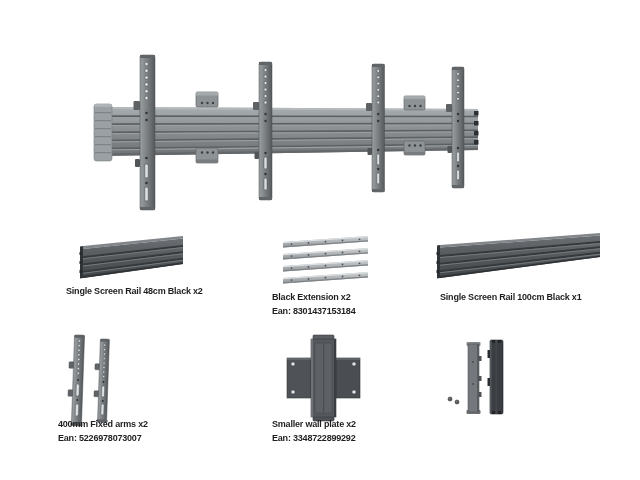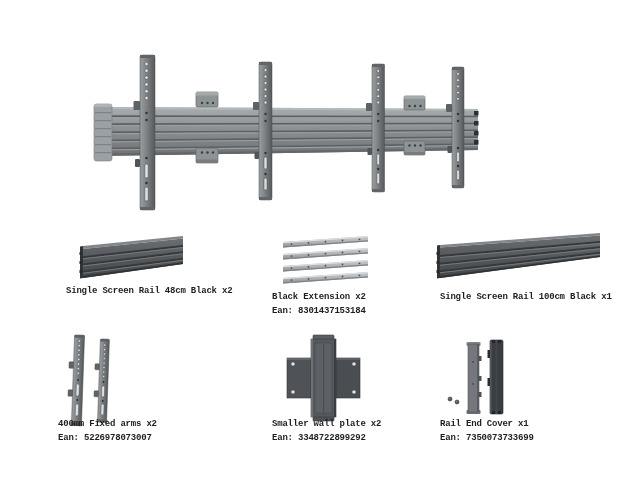--- a/index.html
+++ b/index.html
@@ -1,18 +1,18 @@
 <!DOCTYPE html>
 <html><head>
 <meta charset="utf-8">
 <style>
   html,body{margin:0;padding:0;background:#ffffff;}
   .canvas{
     position:relative;width:640px;height:480px;background:#ffffff;overflow:hidden;
-    font-family:Liberation Mono, monospace;
+    font-family:Liberation Sans, sans-serif;
   }
   .abs{position:absolute;}
   figure{margin:0;padding:0;}
   .caption{position:absolute;white-space:nowrap;}
   .part-name{font-size:9px;font-weight:bold;color:#1e1e1e;letter-spacing:-0.2px;}
   .part-ean{font-size:9px;font-weight:bold;color:#1e1e1e;letter-spacing:-0.2px;margin-top:4px;}
   svg{display:block;}
 </style>
 </head>
 <body>
@@ -394,19 +394,15 @@
           <rect x="56" y="79" width="3" height="3" fill="#222528"></rect>
         </g>
         <g>
           <circle cx="8" cy="67" r="2" fill="#54585b" stroke="#36393c" stroke-width="0.6"></circle>
           <circle cx="15" cy="70" r="2" fill="#54585b" stroke="#36393c" stroke-width="0.6"></circle>
           <circle cx="7.4" cy="66.4" r="0.6" fill="#8a8e91"></circle>
           <circle cx="14.4" cy="69.4" r="0.6" fill="#8a8e91"></circle>
         </g>
       </svg>
     </figure>
-    <div class="caption" style="left:0;top:87px">
-      <div class="part-name">Rail End Cover x1</div>
-      <div class="part-ean">Ean: 7350073733699</div>
-    </div>
   </div>
 
 </div>
 
 </body></html>

